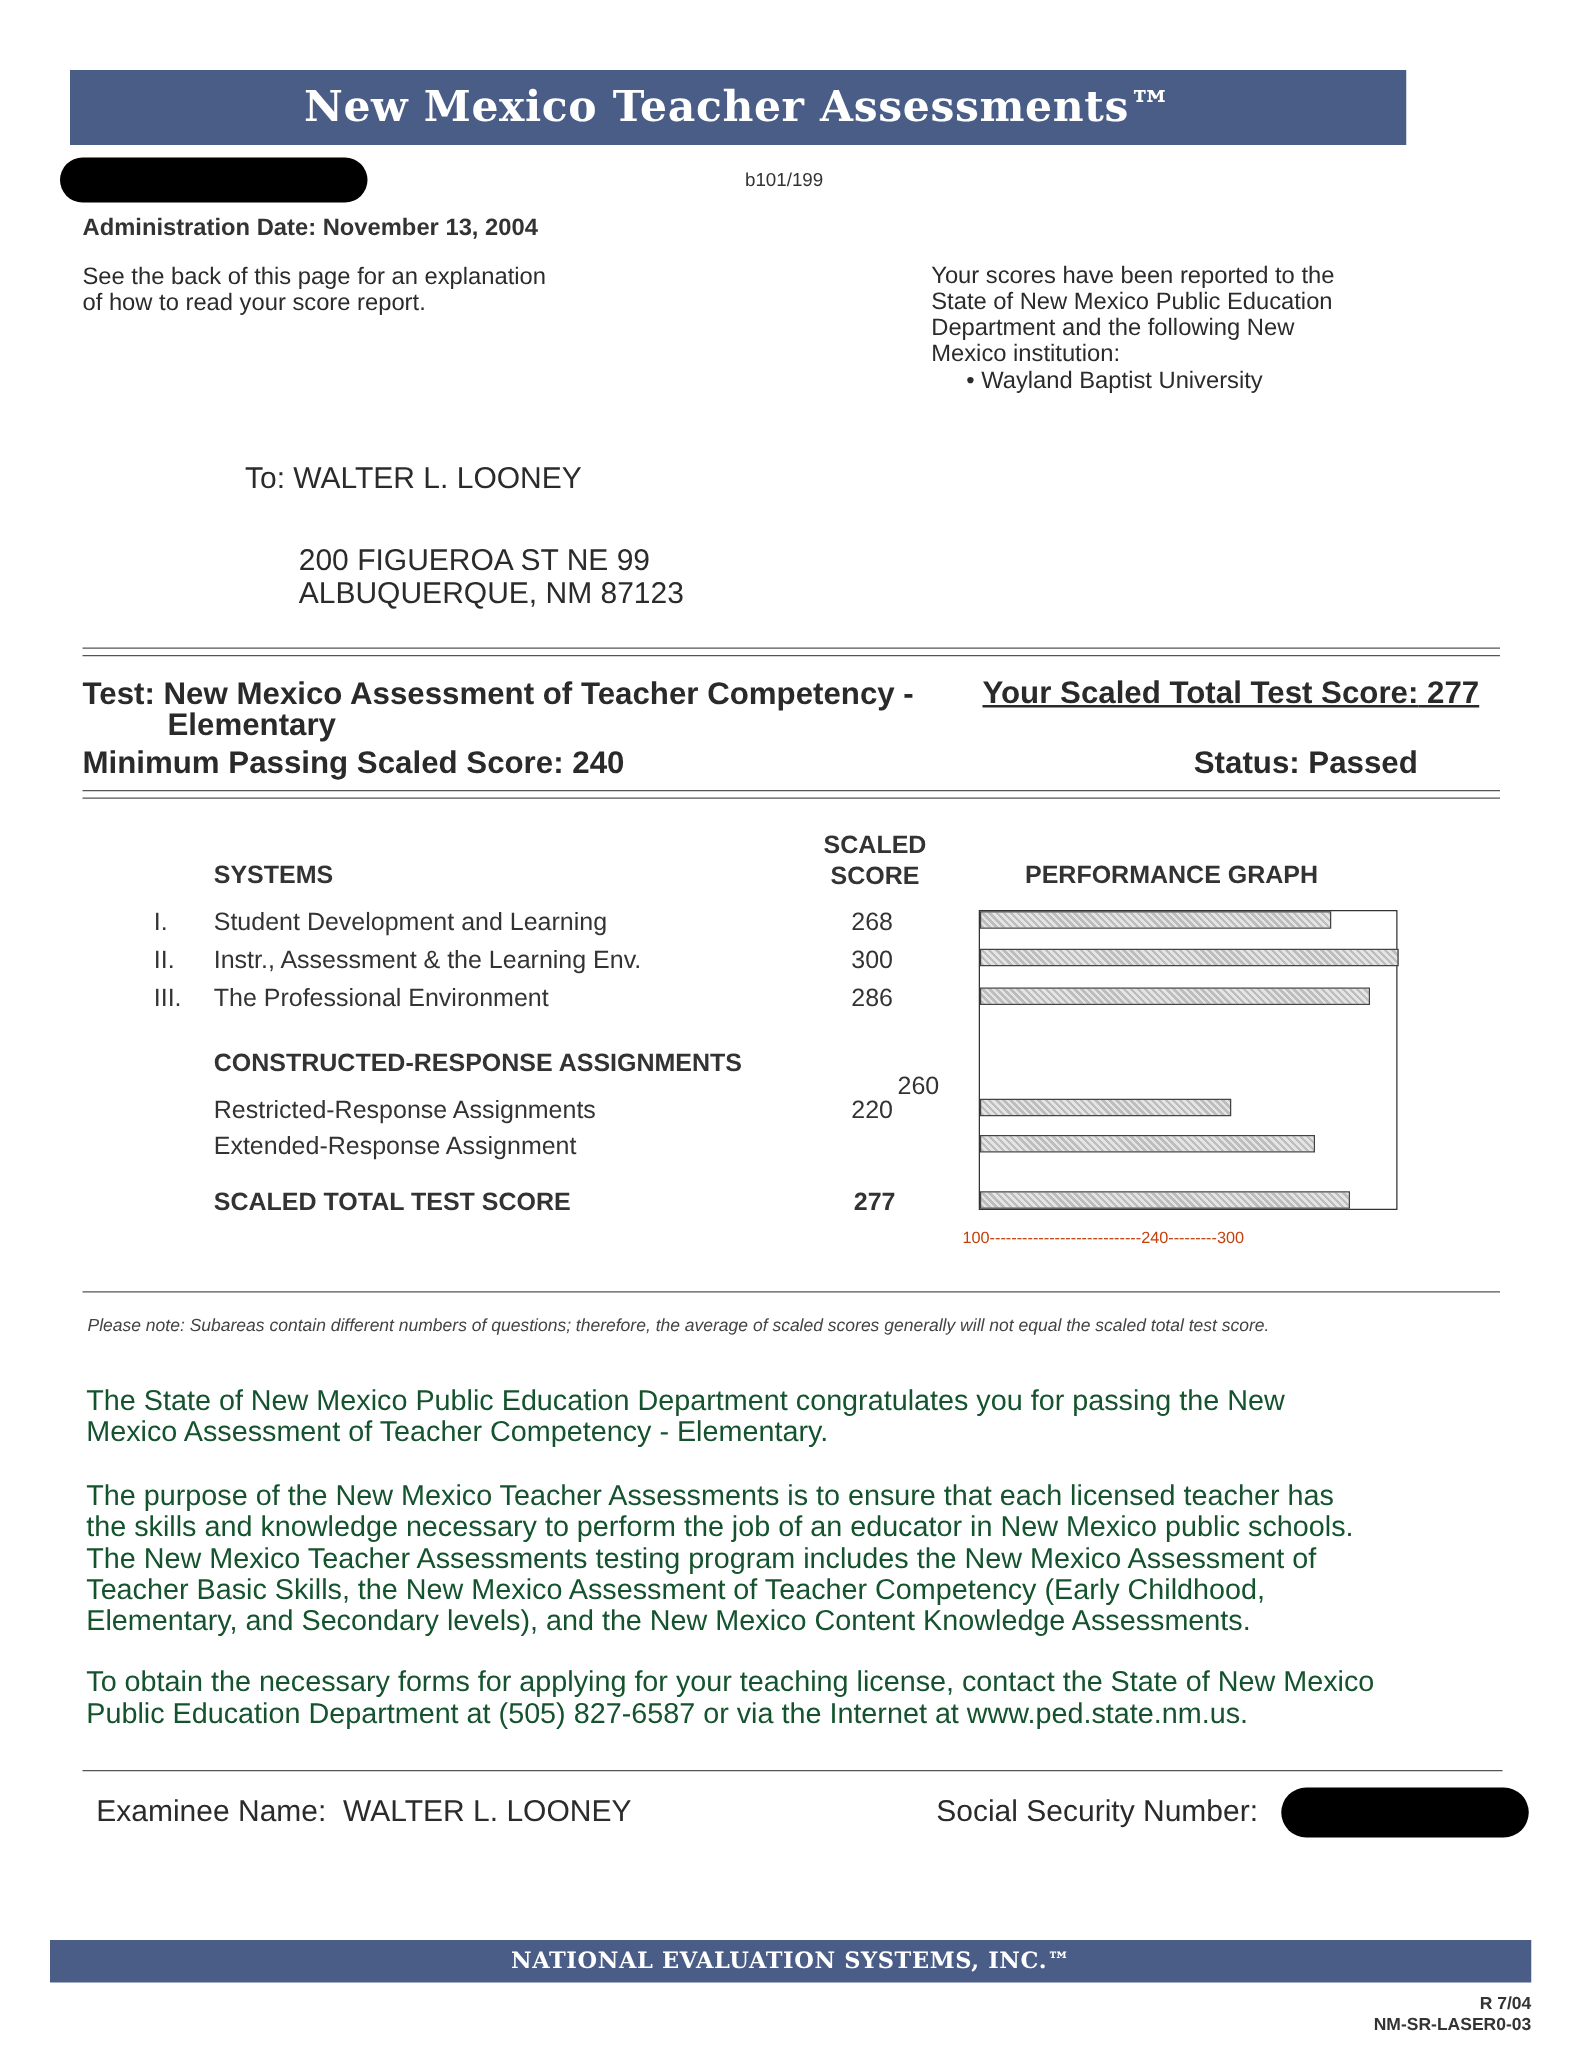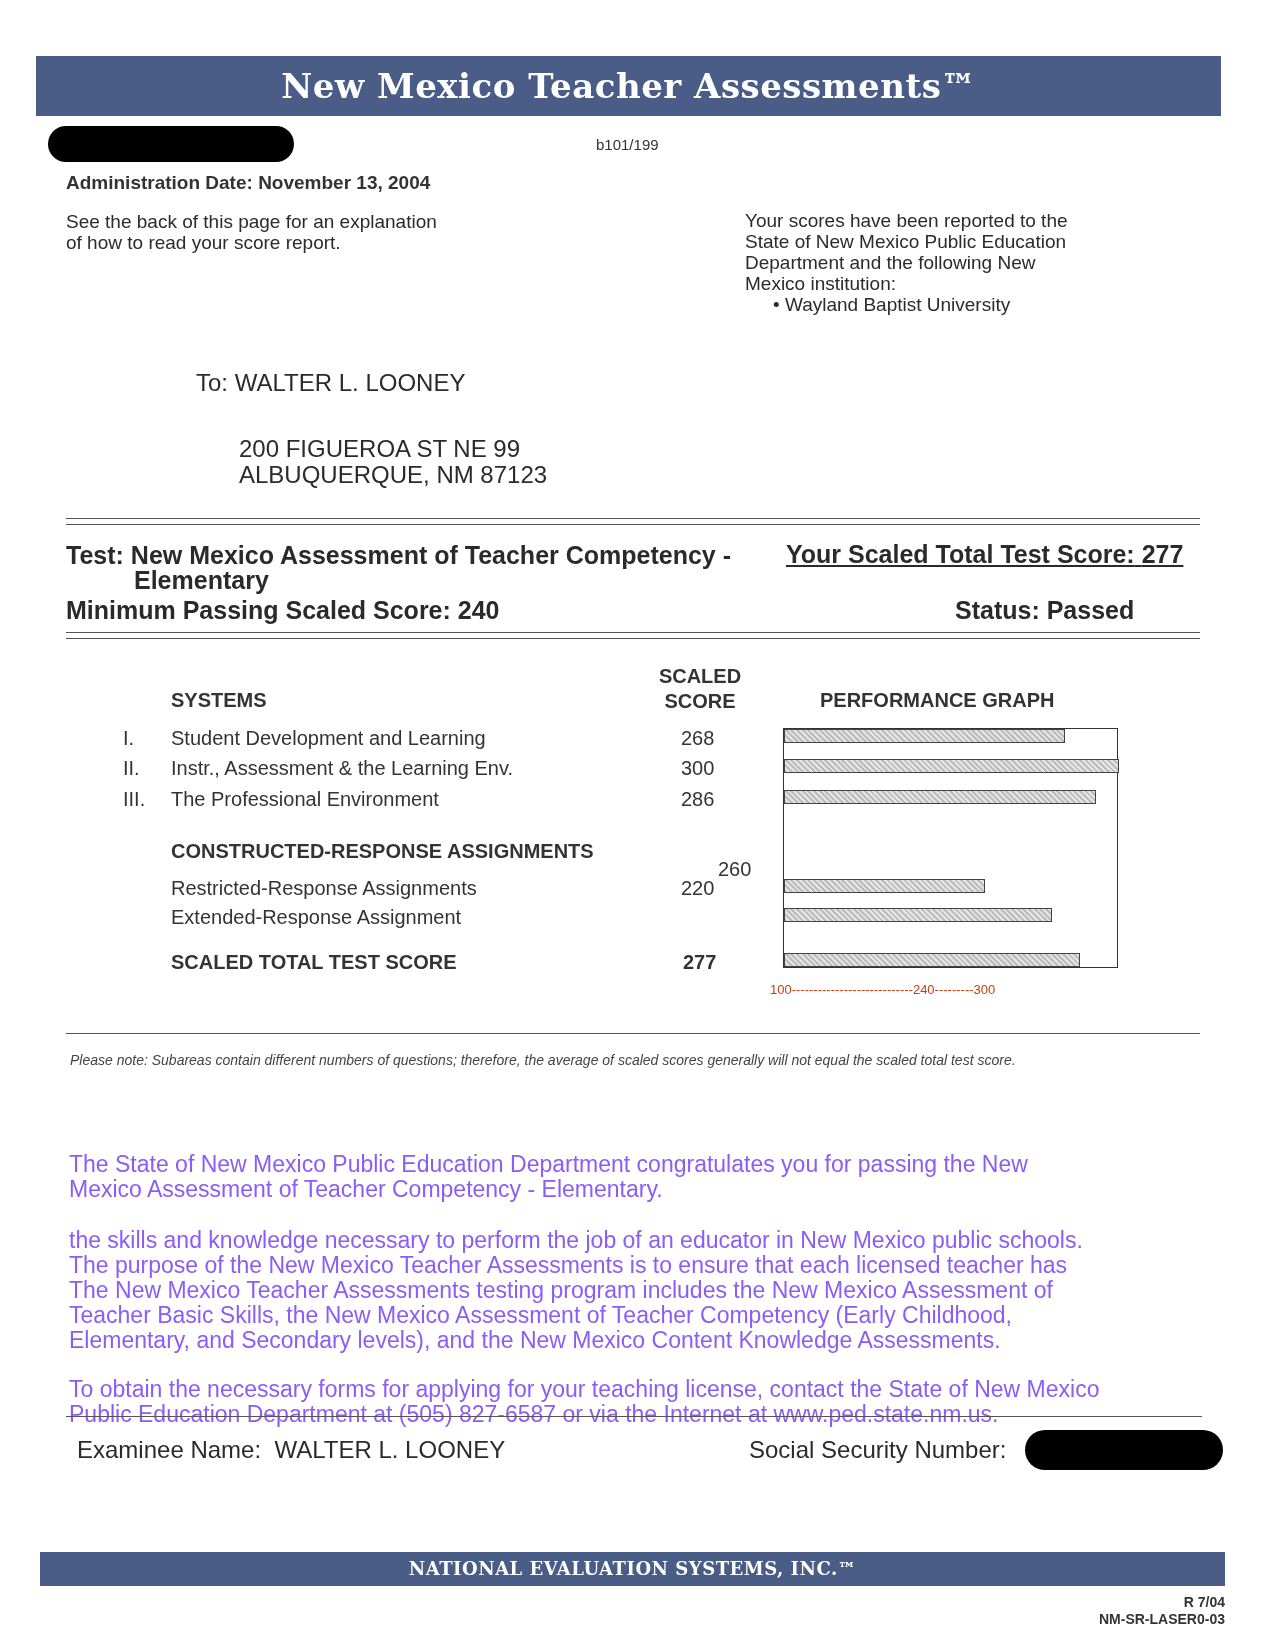--- a/index.html
+++ b/index.html
@@ -1,37 +1,37 @@
 <!DOCTYPE html>
 <html><head>
 <meta charset="utf-8">
 <style>
   html, body { margin: 0; padding: 0; background: #ffffff; }
   body { width: 1275px; height: 1650px; position: relative; overflow: hidden;
          font-family: "Liberation Sans", sans-serif; color: #222; }
   .abs { position: absolute; }
   .banner { background: #4a5d87; color: #fff; text-align: center; }
-  .top-banner { left: 36px; top: 56px; width: 1185px; height: 60px; }
+  .top-banner { left: 56px; top: 56px; width: 1069px; height: 60px; }
   .top-banner .t { font-family: "DejaVu Serif", serif; font-weight: bold; font-size: 34px; line-height: 60px; letter-spacing: 0.5px; }
   .bottom-banner { left: 40px; top: 1552px; width: 1185px; height: 34px; }
   .bottom-banner .t { font-family: "DejaVu Serif", serif; font-weight: bold; font-size: 18px; line-height: 34px; letter-spacing: 0.5px; }
   .redact { background: #000; border-radius: 20px; }
   .small { font-size: 15px; color: #333; }
   .body18 { font-size: 19px; color: #2b2b2b; line-height: 21px; }
   .addr { font-size: 24px; color: #2b2b2b; line-height: 26px; }
   .rule-double { left: 66px; width: 1134px; height: 5px; border-top: 1px solid #555; border-bottom: 1px solid #555; }
   .rule { height: 0; border-top: 1px solid #555; }
   .hdr { font-size: 25px; font-weight: bold; color: #2a2a2a; }
   .col-hdr { font-size: 20px; font-weight: bold; color: #333; }
   .row-text { font-size: 20px; color: #333; }
   .graph-box { left: 783px; top: 728px; width: 335px; height: 240px; border: 1px solid #333; box-sizing: border-box; }
   .bar { position: absolute; height: 14px; border: 1px solid #444; box-sizing: border-box;
          background: repeating-linear-gradient(45deg, #bdbdbd 0 2px, #e4e4e4 2px 4px); left: 0; }
   .note { font-size: 14px; font-style: italic; color: #444; }
-  .para { font-size: 23px; color: #8b5cf6; line-height: 25px; margin-top: 44px; }
+  .para { font-size: 23px; color: #14532d; line-height: 25px; }
   .foot { font-size: 24px; color: #2b2b2b; }
   .code { font-size: 14px; font-weight: bold; color: #333; text-align: right; }
 </style>
 </head>
 <body>
 
 <div class="abs banner top-banner">
   <span class="t">New Mexico Teacher Assessments™</span>
 </div>
 
@@ -125,22 +125,22 @@
 
 <div class="abs rule" style="left:66px; top:1033px; width:1134px;"></div>
 
 <div class="abs note" style="left:70px; top:1052px;">Please note: Subareas contain different numbers of questions; therefore, the average of scaled scores generally will not equal the scaled total test score.</div>
 
 <div class="abs para" style="left:69px; top:1108px;">
   <div>The State of New Mexico Public Education Department congratulates you for passing the New</div>
   <div>Mexico Assessment of Teacher Competency - Elementary.</div>
 </div>
 <div class="abs para" style="left:69px; top:1184px;">
+  <div>The purpose of the New Mexico Teacher Assessments is to ensure that each licensed teacher has</div>
   <div>the skills and knowledge necessary to perform the job of an educator in New Mexico public schools.</div>
-  <div>The purpose of the New Mexico Teacher Assessments is to ensure that each licensed teacher has</div>
   <div>The New Mexico Teacher Assessments testing program includes the New Mexico Assessment of</div>
   <div>Teacher Basic Skills, the New Mexico Assessment of Teacher Competency (Early Childhood,</div>
   <div>Elementary, and Secondary levels), and the New Mexico Content Knowledge Assessments.</div>
 </div>
 <div class="abs para" style="left:69px; top:1333px;">
   <div>To obtain the necessary forms for applying for your teaching license, contact the State of New Mexico</div>
   <div>Public Education Department at (505) 827-6587 or via the Internet at www.ped.state.nm.us.</div>
 </div>
 
 <div class="abs rule" style="left:66px; top:1416px; width:1136px;"></div>

